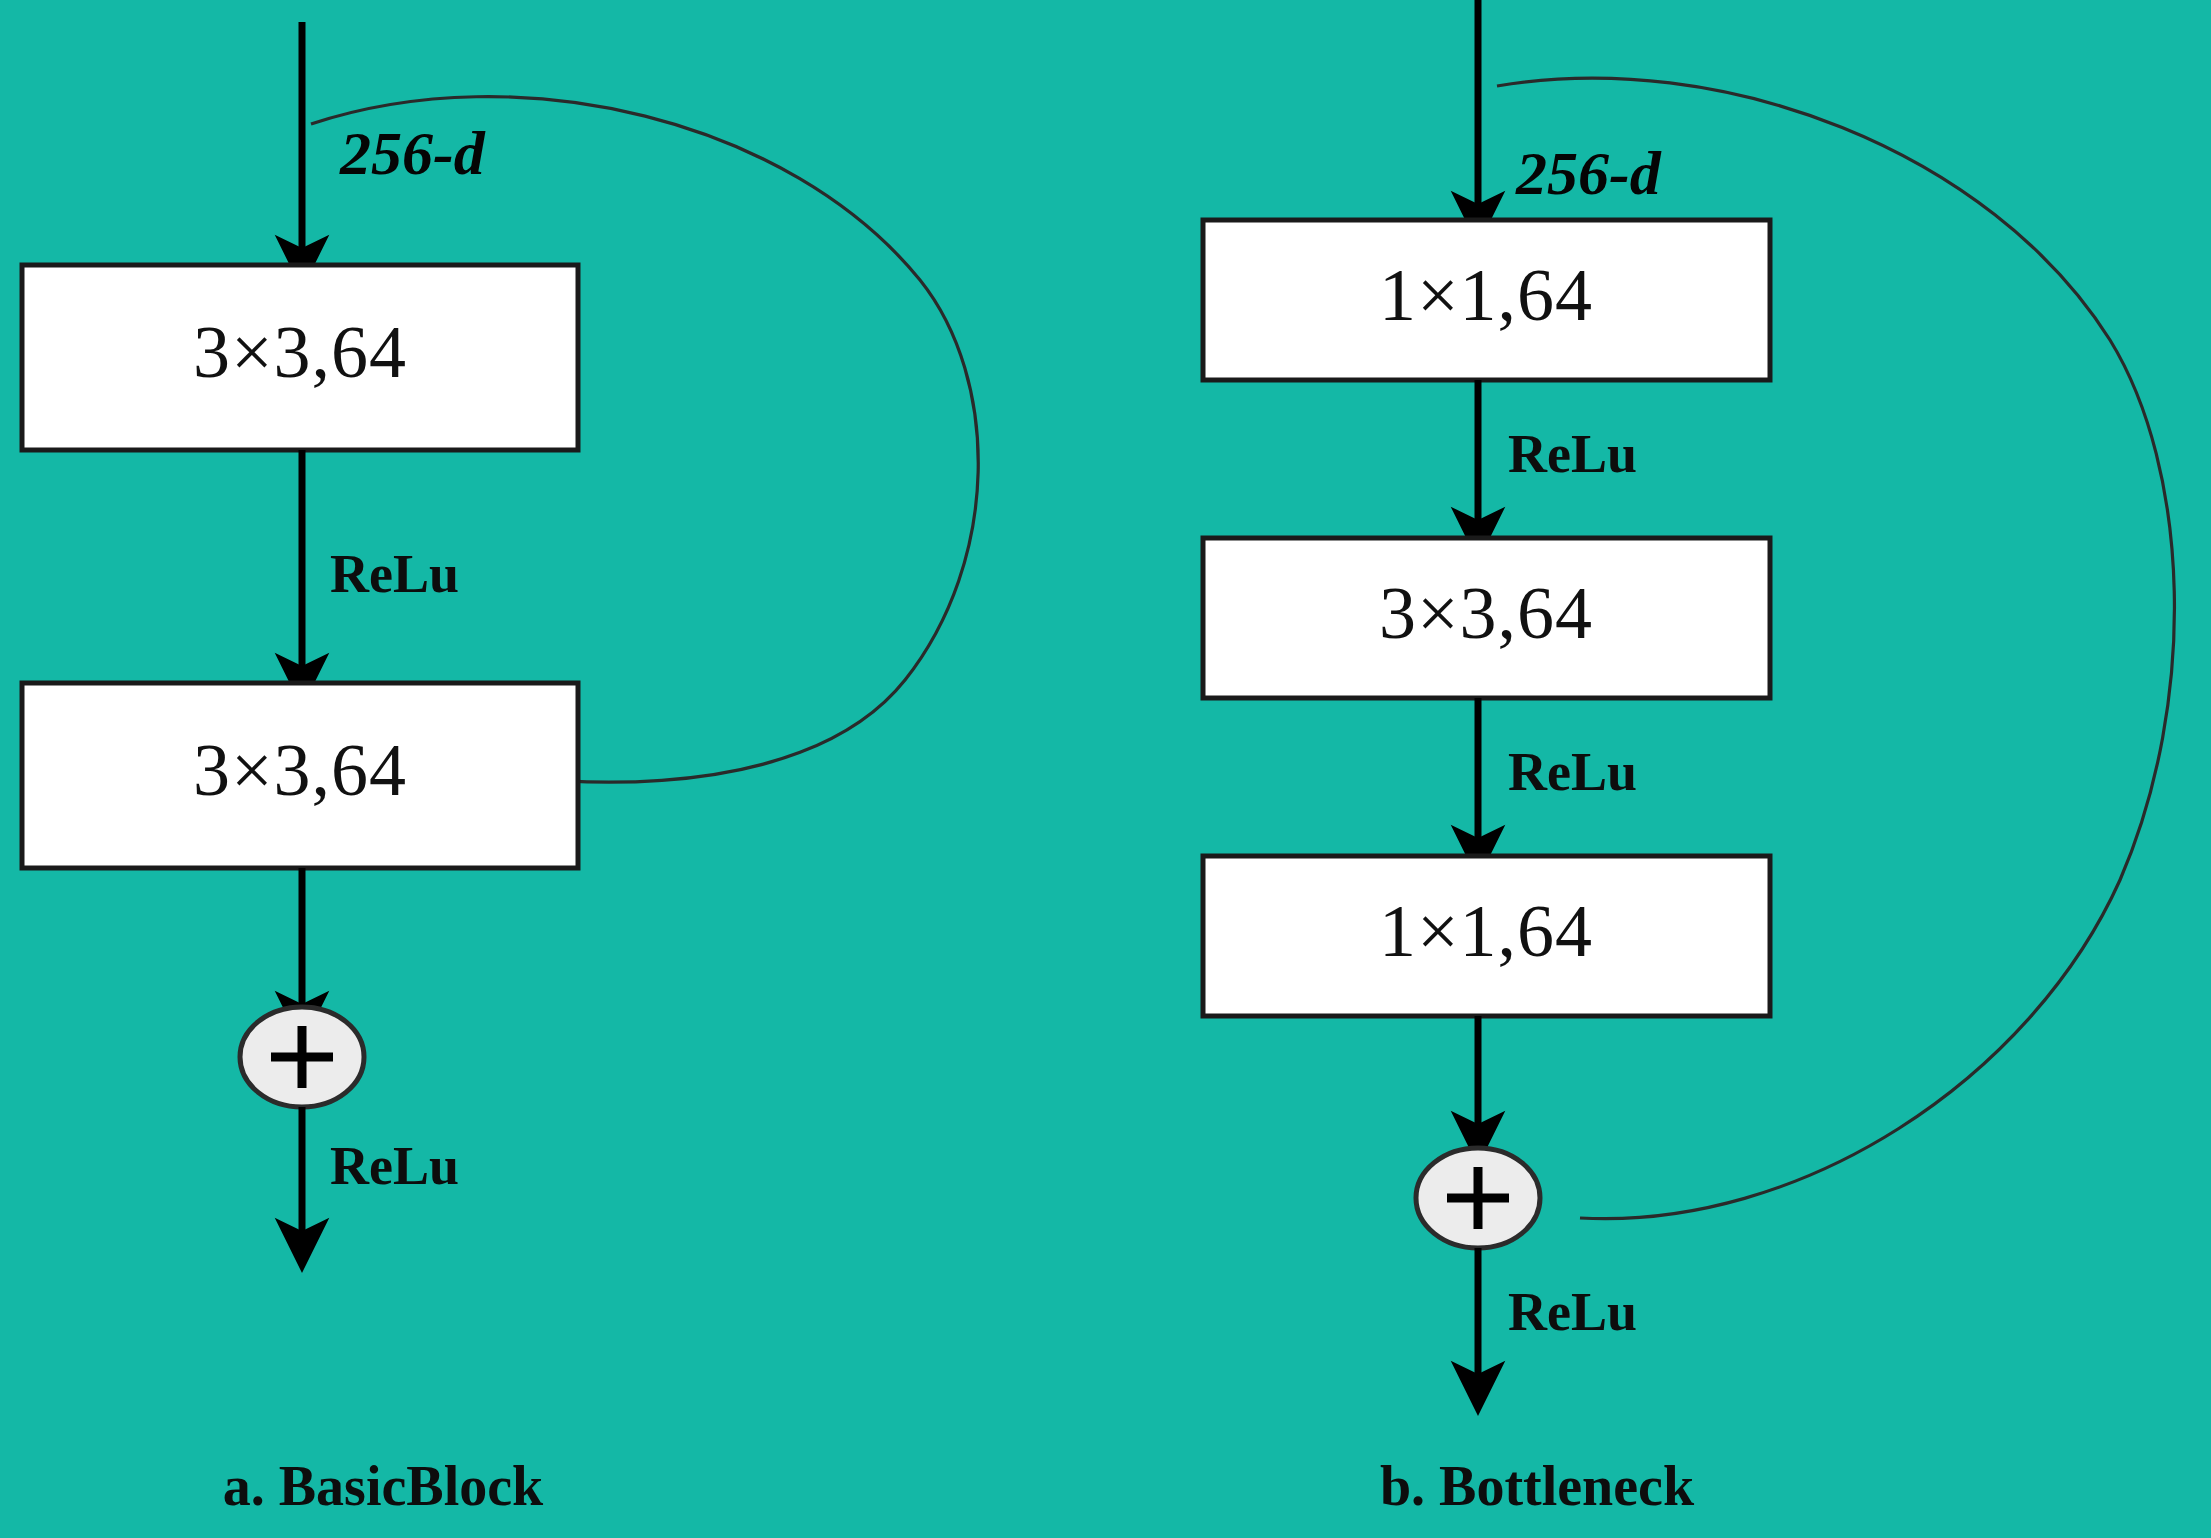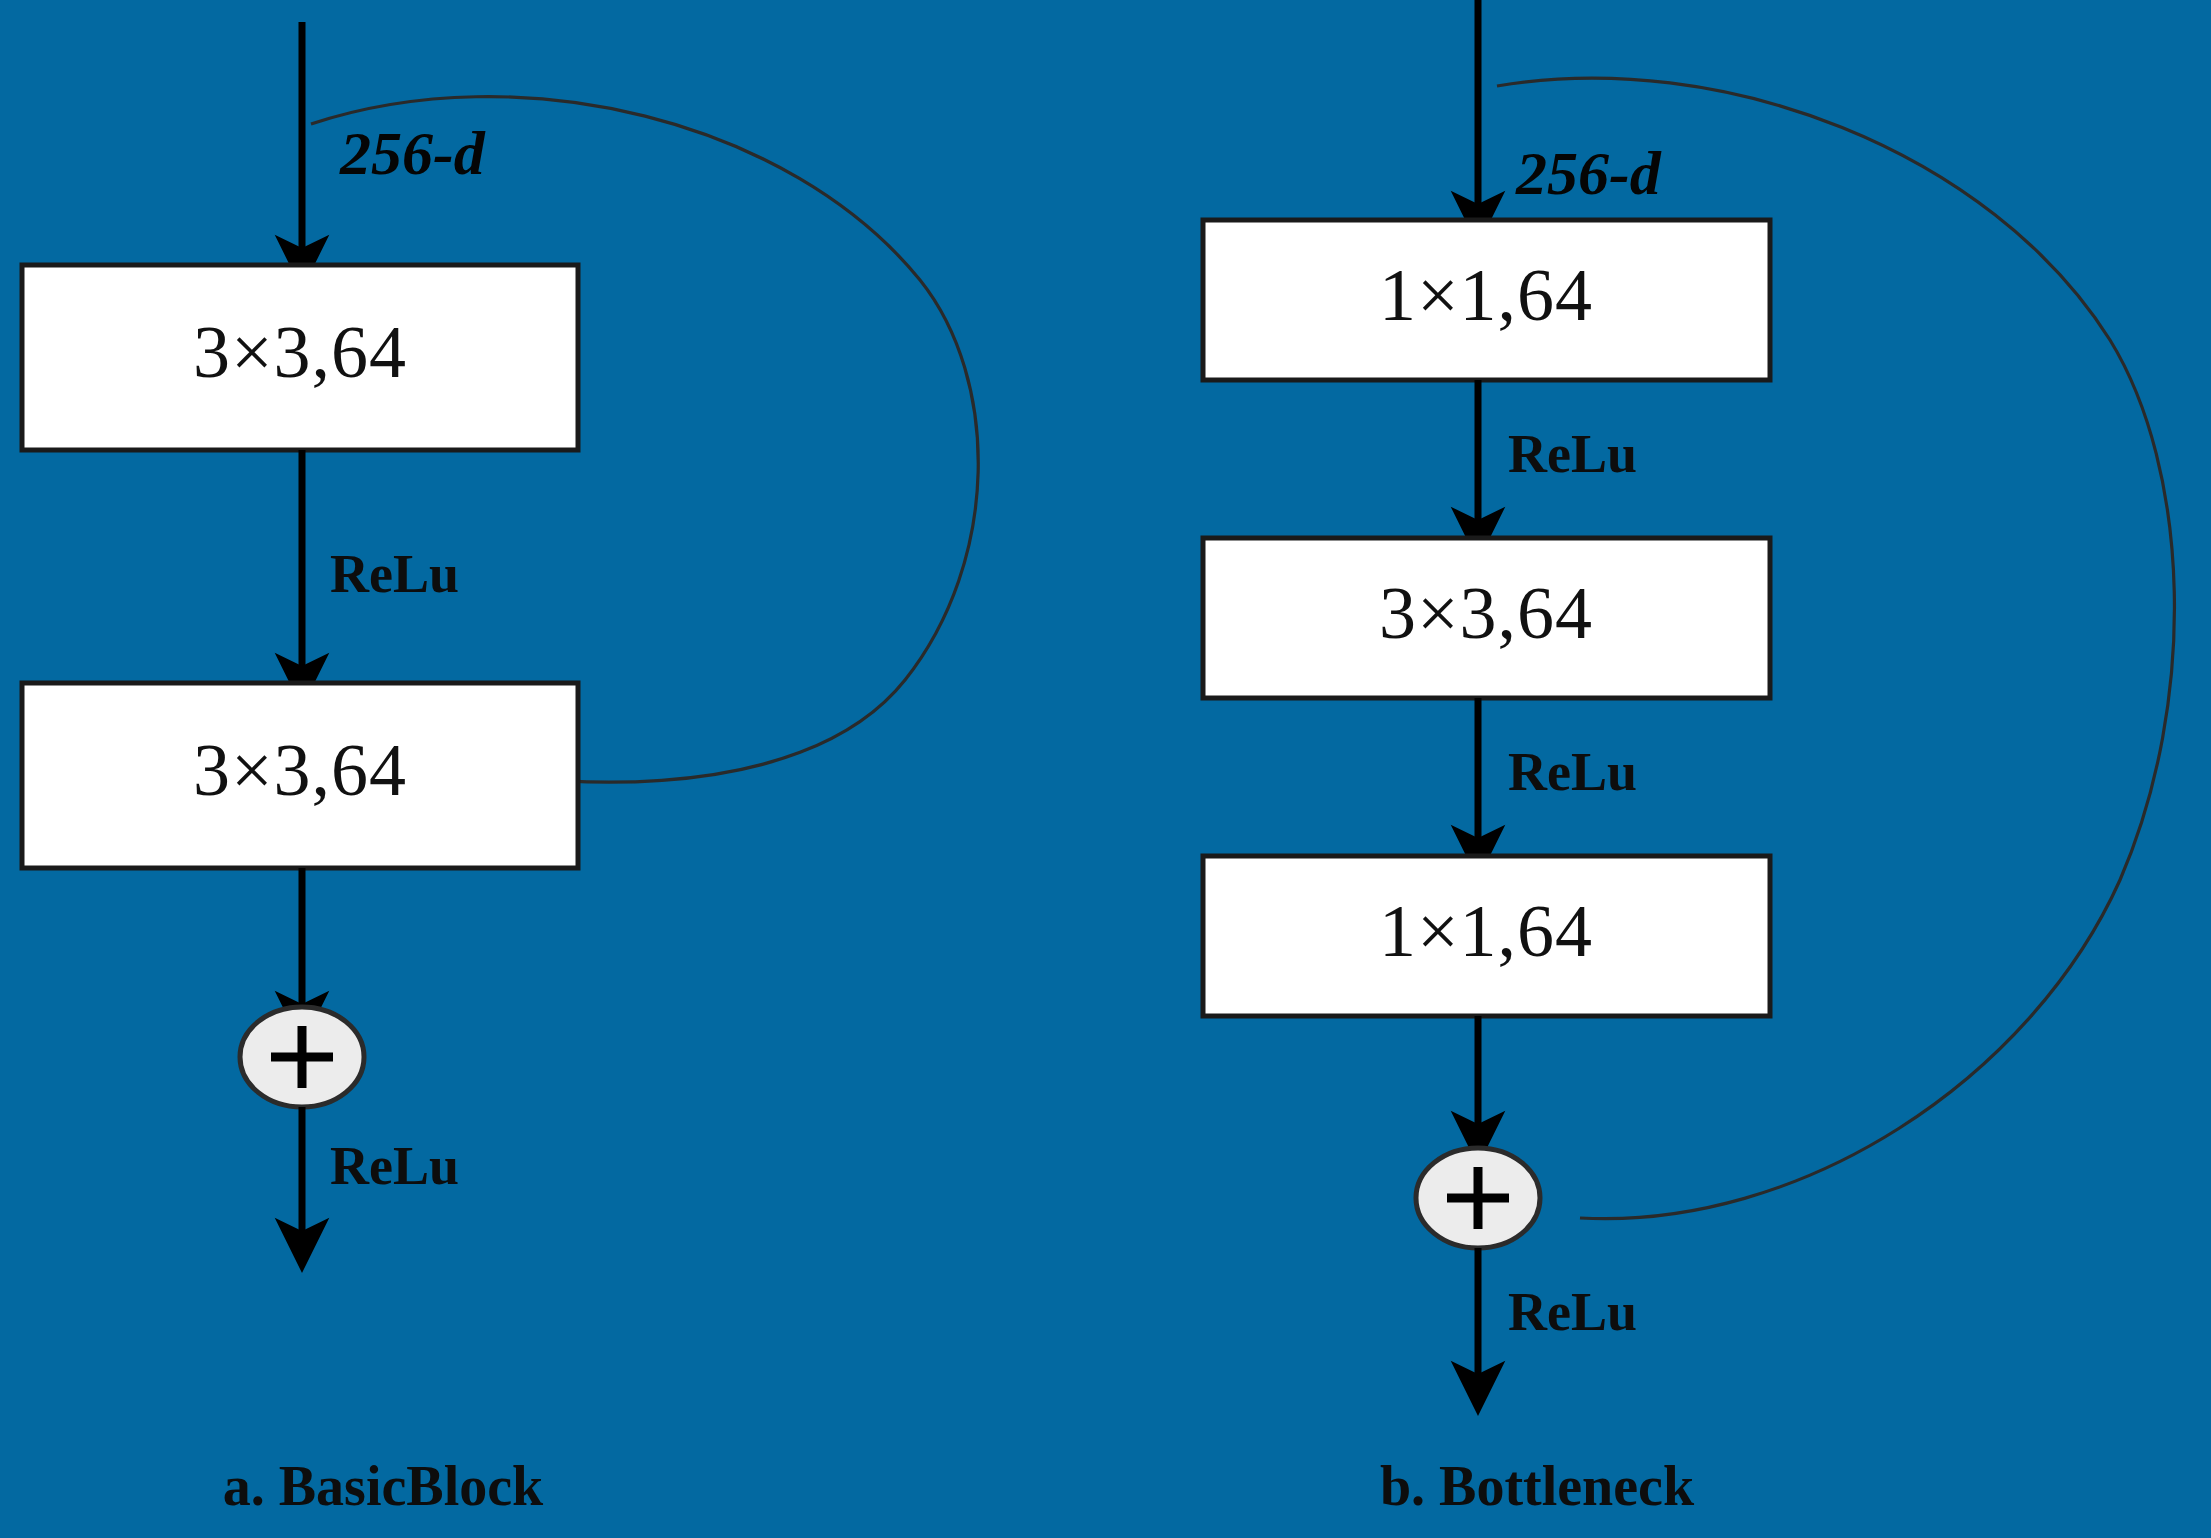--- a/index.html
+++ b/index.html
@@ -10,21 +10,21 @@
   body {
     width: 2211px;
     height: 1538px;
     font-family: "Liberation Serif", "DejaVu Serif", serif;
     overflow: hidden;
   }
   #stage {
     position: relative;
     width: 2211px;
     height: 1538px;
-    background: #0369a1;
+    background: #14b8a6;
   }
   svg.diagram {
     position: absolute;
     left: 0;
     top: 0;
     width: 2211px;
     height: 1538px;
   }
   .box-rect {
     fill: #ffffff;

